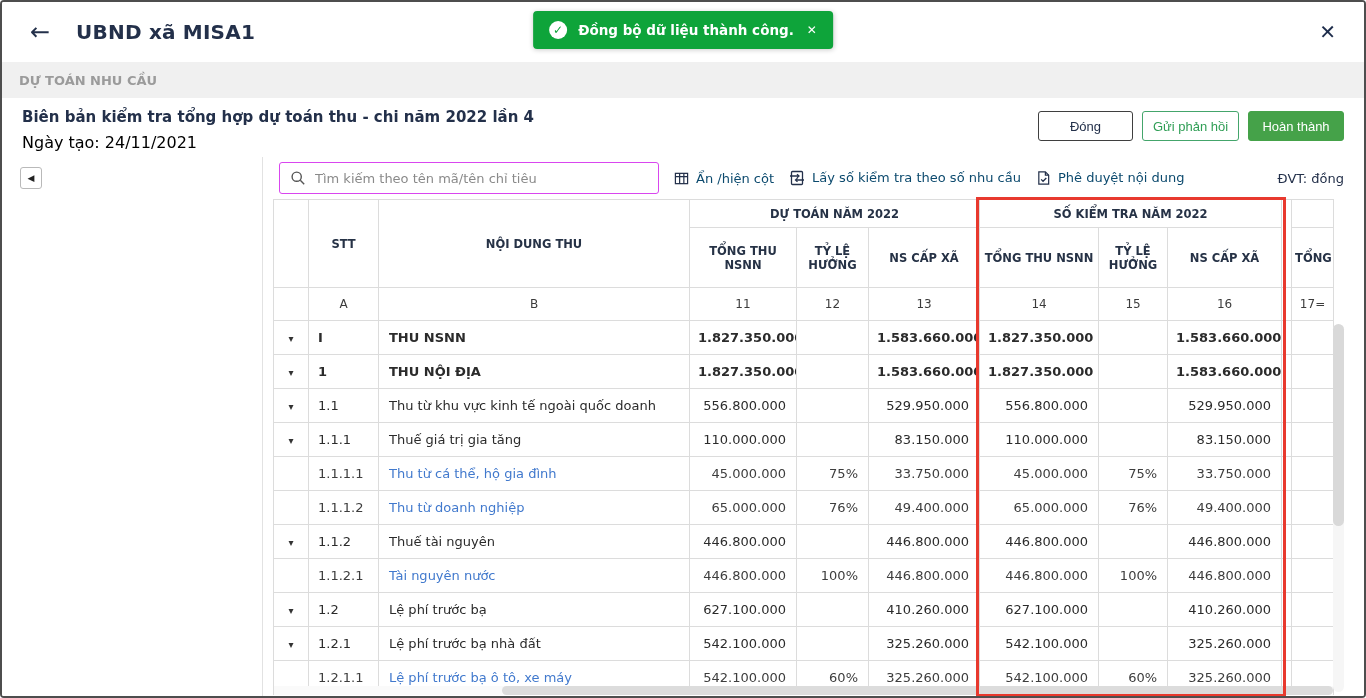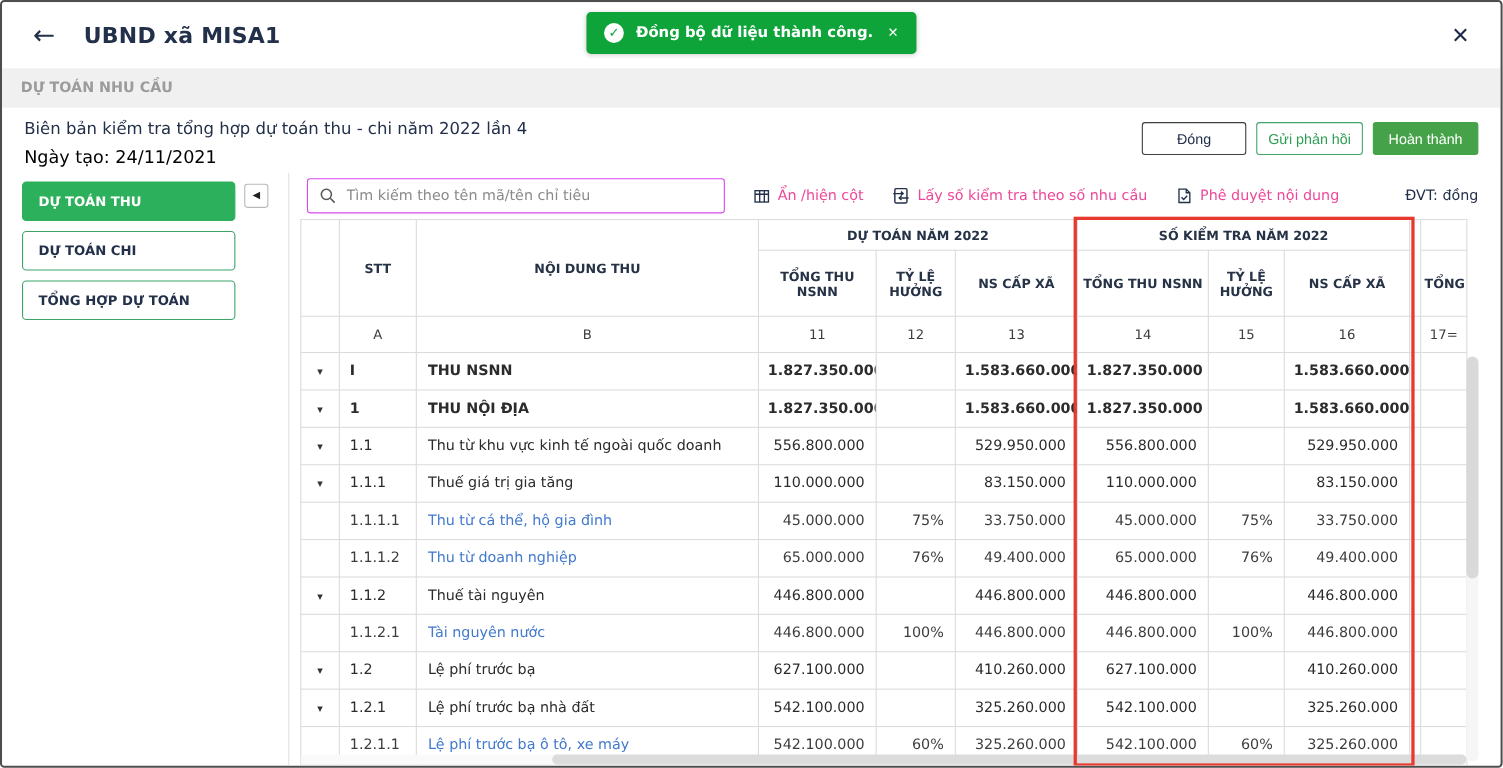--- a/index.html
+++ b/index.html
@@ -28,21 +28,21 @@
   .toast-close { font-size:12px; margin-left:2px; cursor:pointer; }
 
   
   .tabstrip { height:36px; flex:0 0 auto; background:#f0f0f0; display:flex; }
   .tab { width:172px; display:flex; align-items:center; justify-content:center;
     font-size:13px; font-weight:bold; color:#9b9b9b; cursor:pointer; }
   .tab.active { width:177px; background:#fff; color:#23304a; border-top:3px solid #2e9e52; }
 
   
   .titlerow { flex:0 0 auto; height:59px; display:flex; align-items:flex-start; padding:10px 20px 0 20px; background:#fff; }
-  .doc-title { font-size:15px; font-weight:normal; color:#23304a;text-align:center; }
+  .doc-title { font-size:15px; font-weight:bold; color:#23304a;text-align:center; }
   .doc-sub { font-size:16px; color:#000000; margin-top:7px; }
   .actions { margin-left:auto; display:flex; gap:9px; padding-top:3px; }
   .btn { height:30px; border-radius:3px; font-size:13px; display:flex; align-items:center; justify-content:center;
     padding:0 10px; cursor:pointer; background:#fff; white-space:nowrap; }
   .btn-close { border:1px solid #3f3f3f; color:#23304a; width:95px; }
   .btn-feedback { border:1px solid #44a56b; color:#2f9e55; width:97px; }
   .btn-complete { background:#45a249; border:1px solid #45a249; color:#fff; width:96px; font-weight:500; }
 
   
   .content { flex:1; display:flex; min-height:0; background:#fff; }
@@ -55,21 +55,21 @@
     display:flex; align-items:center; justify-content:center; font-size:9px; color:#222; cursor:pointer; margin-top:2px; }
 
   .main { flex:1; min-width:0; border-left:1px solid #e2e2e2; display:flex; flex-direction:column; }
 
   
   .toolbar { height:42px; flex:0 0 auto; display:flex; align-items:center; padding:0 20px 0 16px; }
   .search-box { width:380px; height:32px; border:1px solid #d946ef; border-radius:3px;
     display:flex; align-items:center; padding:0 10px; gap:9px; background:#fff; }
   .search-box input { border:none; outline:none; flex:1; font-size:13px; color:#333; font-family:inherit; background:transparent; }
   .search-box input::placeholder { color:#8a8a8a; }
-  .tool-btn { display:flex; align-items:center; gap:7px; font-size:13px; color:#ec4899; margin-left:26px; cursor:pointer; white-space:nowrap; }
+  .tool-btn { display:flex; align-items:flex-start; gap:7px; font-size:13px; color:#0c4a6e; margin-left:15px; cursor:pointer; white-space:nowrap; }
   .tool-btn svg { flex:0 0 auto; }
   .unit { margin-left:auto; font-size:13px; color:#23304a; white-space:nowrap; }
 
   
   .table-wrap { flex:1; min-height:0; padding-left:10px; overflow:hidden; }
   table { border-collapse:collapse; table-layout:fixed; width:1061px; background:#fff; }
   th,td { border:1px solid #dcdcdc; overflow:hidden; }
   thead th { font-size:11.5px; font-weight:bold; color:#263246; text-align:center; padding:2px 4px; background:#fff; }
   .group-row th { height:28px; }
   .sub-row th { height:60px; }
@@ -122,25 +122,20 @@
     <div class="actions">
       <button class="btn btn-close">Đóng</button>
       <button class="btn btn-feedback">Gửi phản hồi</button>
       <button class="btn btn-complete">Hoàn thành</button>
     </div>
   </div>
 
   <div class="content">
 
     <div class="sidebar">
-      <div class="side-list">
-        <div class="side-item active">DỰ TOÁN THU</div>
-        <div class="side-item">DỰ TOÁN CHI</div>
-        <div class="side-item">TỔNG HỢP DỰ TOÁN</div>
-      </div>
       <div class="collapse-btn">
         <span>◀</span>
       </div>
     </div>
 
     <div class="main">
 
       <div class="toolbar">
         <div class="search-box">
           <svg width="16" height="16" viewBox="0 0 16 16">

